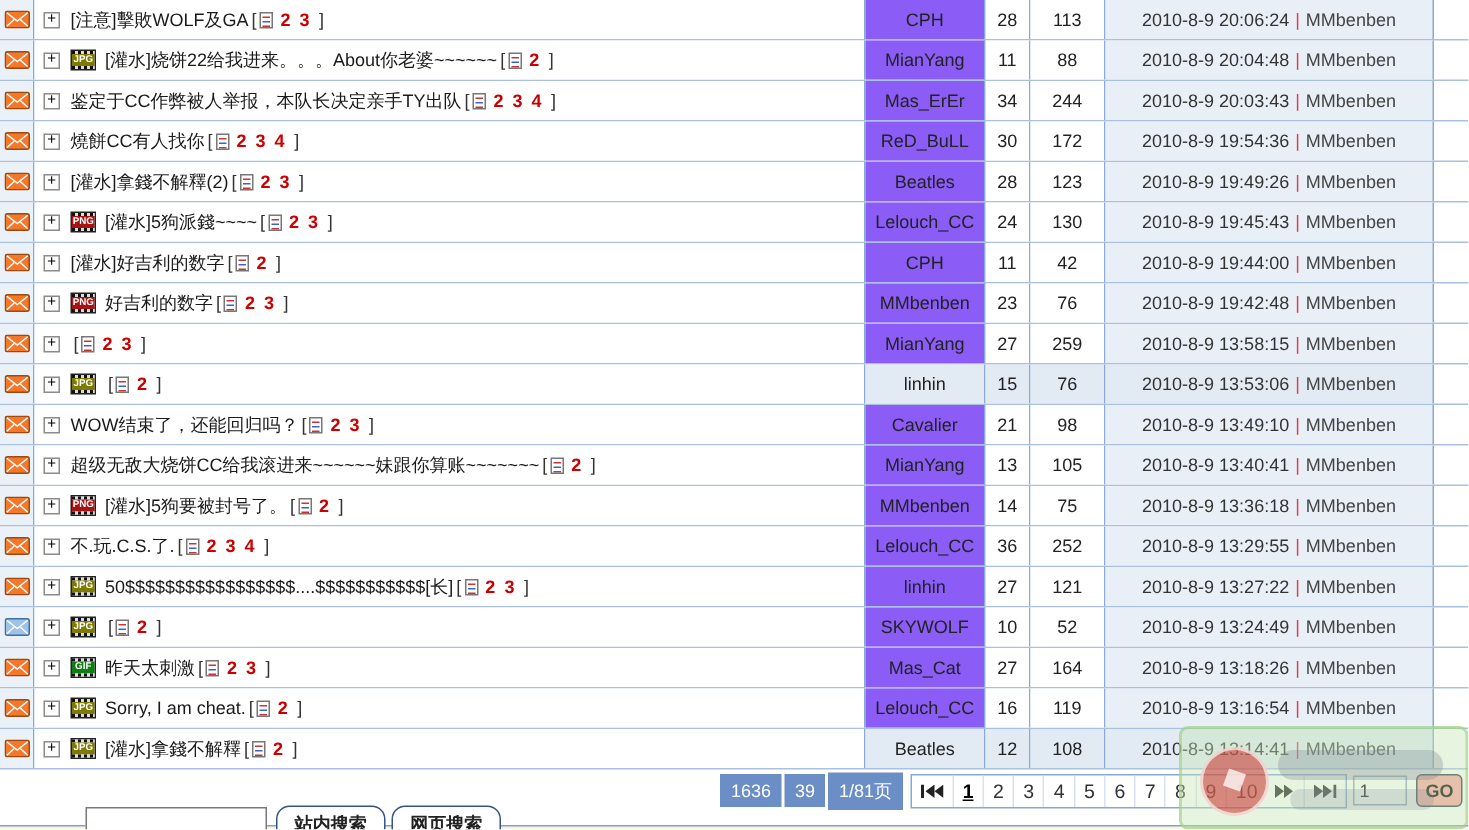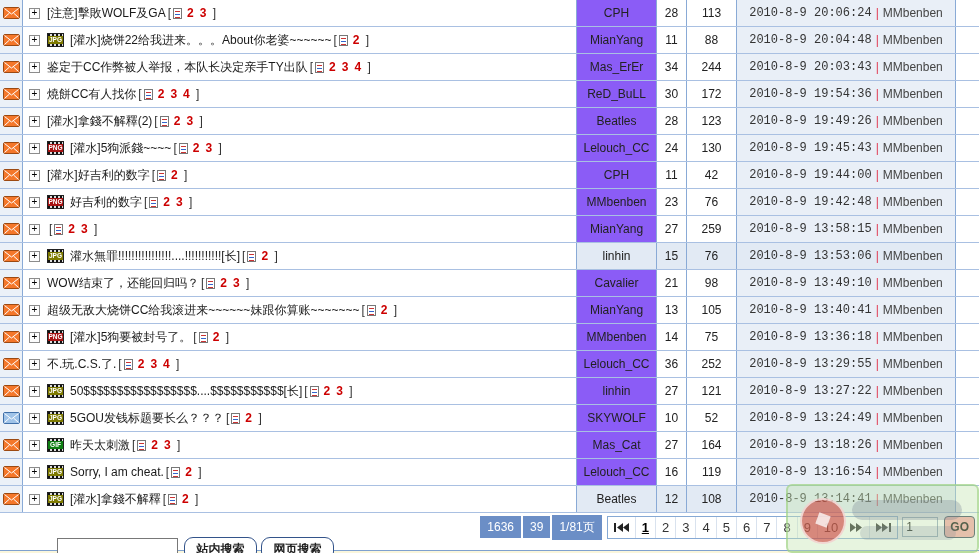--- a/index.html
+++ b/index.html
@@ -31,21 +31,21 @@
 
   .ttl { color:#1A1A1A; cursor:pointer; }
   .pages { margin-left:2px; color:#333; }
   .docicon { display:inline-block; width:9px; height:11px; background:#fff; border:1px solid #777;
              vertical-align:-2px; margin:0 2px;
              background-image:linear-gradient(#C33 0 0),linear-gradient(#36C 0 0),linear-gradient(#C33 0 0);
              background-repeat:no-repeat; background-size:5px 1px;
              background-position:1px 2px,1px 5px,1px 8px; }
   .pnum { color:#CC0000; font-weight:bold; margin:0 3px; cursor:pointer; }
 
-  .lp-date { color:#333;font-family:Liberation Mono, monospace; }
+  .lp-date { color:#333; }
   .lp-sep  { color:#E03A52; margin:0 4px; }
   .lp-by   { color:#444; cursor:pointer; }
 
   
   #pgbar { position:absolute; top:514px; right:4px; height:26px; display:flex; align-items:center; z-index:2; }
   .bluebox { background:#6B8EC6; color:#fff; padding:4px 7px; margin-left:2px; }
   #pgnav { display:flex; align-items:stretch; border:1px solid #86A9D4; background:#fff; margin-left:5px; }
   .pcell { min-width:13px; padding:3px 6px; text-align:center; border-right:1px solid #D9E2EE;
            color:#333; font-size:13px; display:flex; align-items:center; justify-content:center; cursor:pointer; }
   .pcell:last-child { border-right:none; }
@@ -374,21 +374,20 @@
           <path class="env-line" d="M1.5 10.5 L6.5 6 M15.5 10.5 L10.5 6" fill="none" stroke="#fff"></path>
         </svg>
       </div>
       <div class="cell c-title">
         <span class="plusbox">+</span>
         <span class="attach JPG">
           <span class="strip"></span>
             <span class="mid">JPG</span>
             <span class="strip"></span>
         </span>
-        <span class="ttl">灌水無罪!!!!!!!!!!!!!!!!....!!!!!!!!!!![长]</span>
         <span class="pages">[<span class="docicon"></span><span class="pnum">2</span> ]</span>
       </div>
       <div class="cell c-author">
           <span>linhin</span>
         </div>
       <div class="cell c-replies">
           <span>15</span>
         </div>
       <div class="cell c-views">
           <span>76</span>
@@ -566,21 +565,20 @@
           <path class="env-line" d="M1.5 10.5 L6.5 6 M15.5 10.5 L10.5 6" fill="none" stroke="#fff"></path>
         </svg>
       </div>
       <div class="cell c-title">
         <span class="plusbox">+</span>
         <span class="attach JPG">
           <span class="strip"></span>
             <span class="mid">JPG</span>
             <span class="strip"></span>
         </span>
-        <span class="ttl">5GOU发钱标题要长么？？？</span>
         <span class="pages">[<span class="docicon"></span><span class="pnum">2</span> ]</span>
       </div>
       <div class="cell c-author">
           <span>SKYWOLF</span>
         </div>
       <div class="cell c-replies">
           <span>10</span>
         </div>
       <div class="cell c-views">
           <span>52</span>

